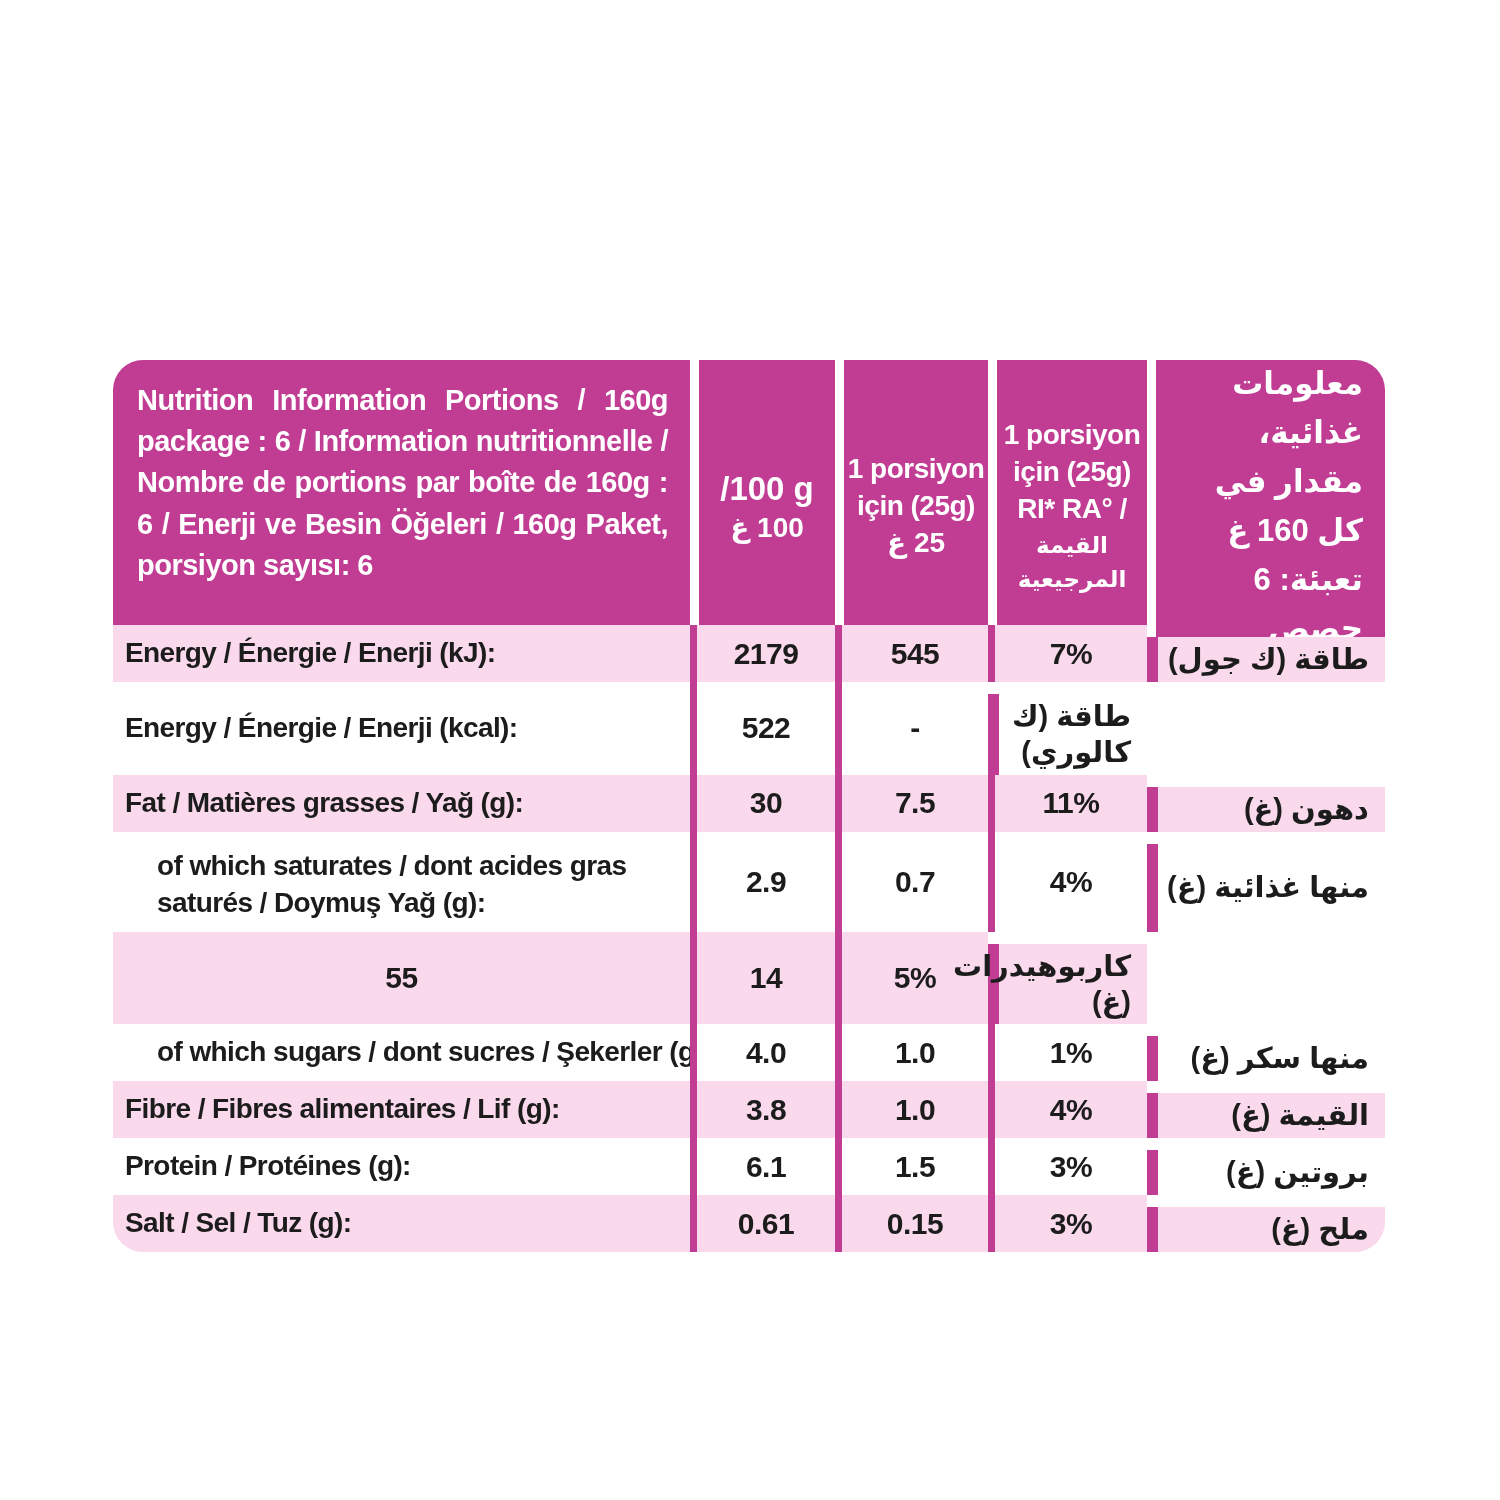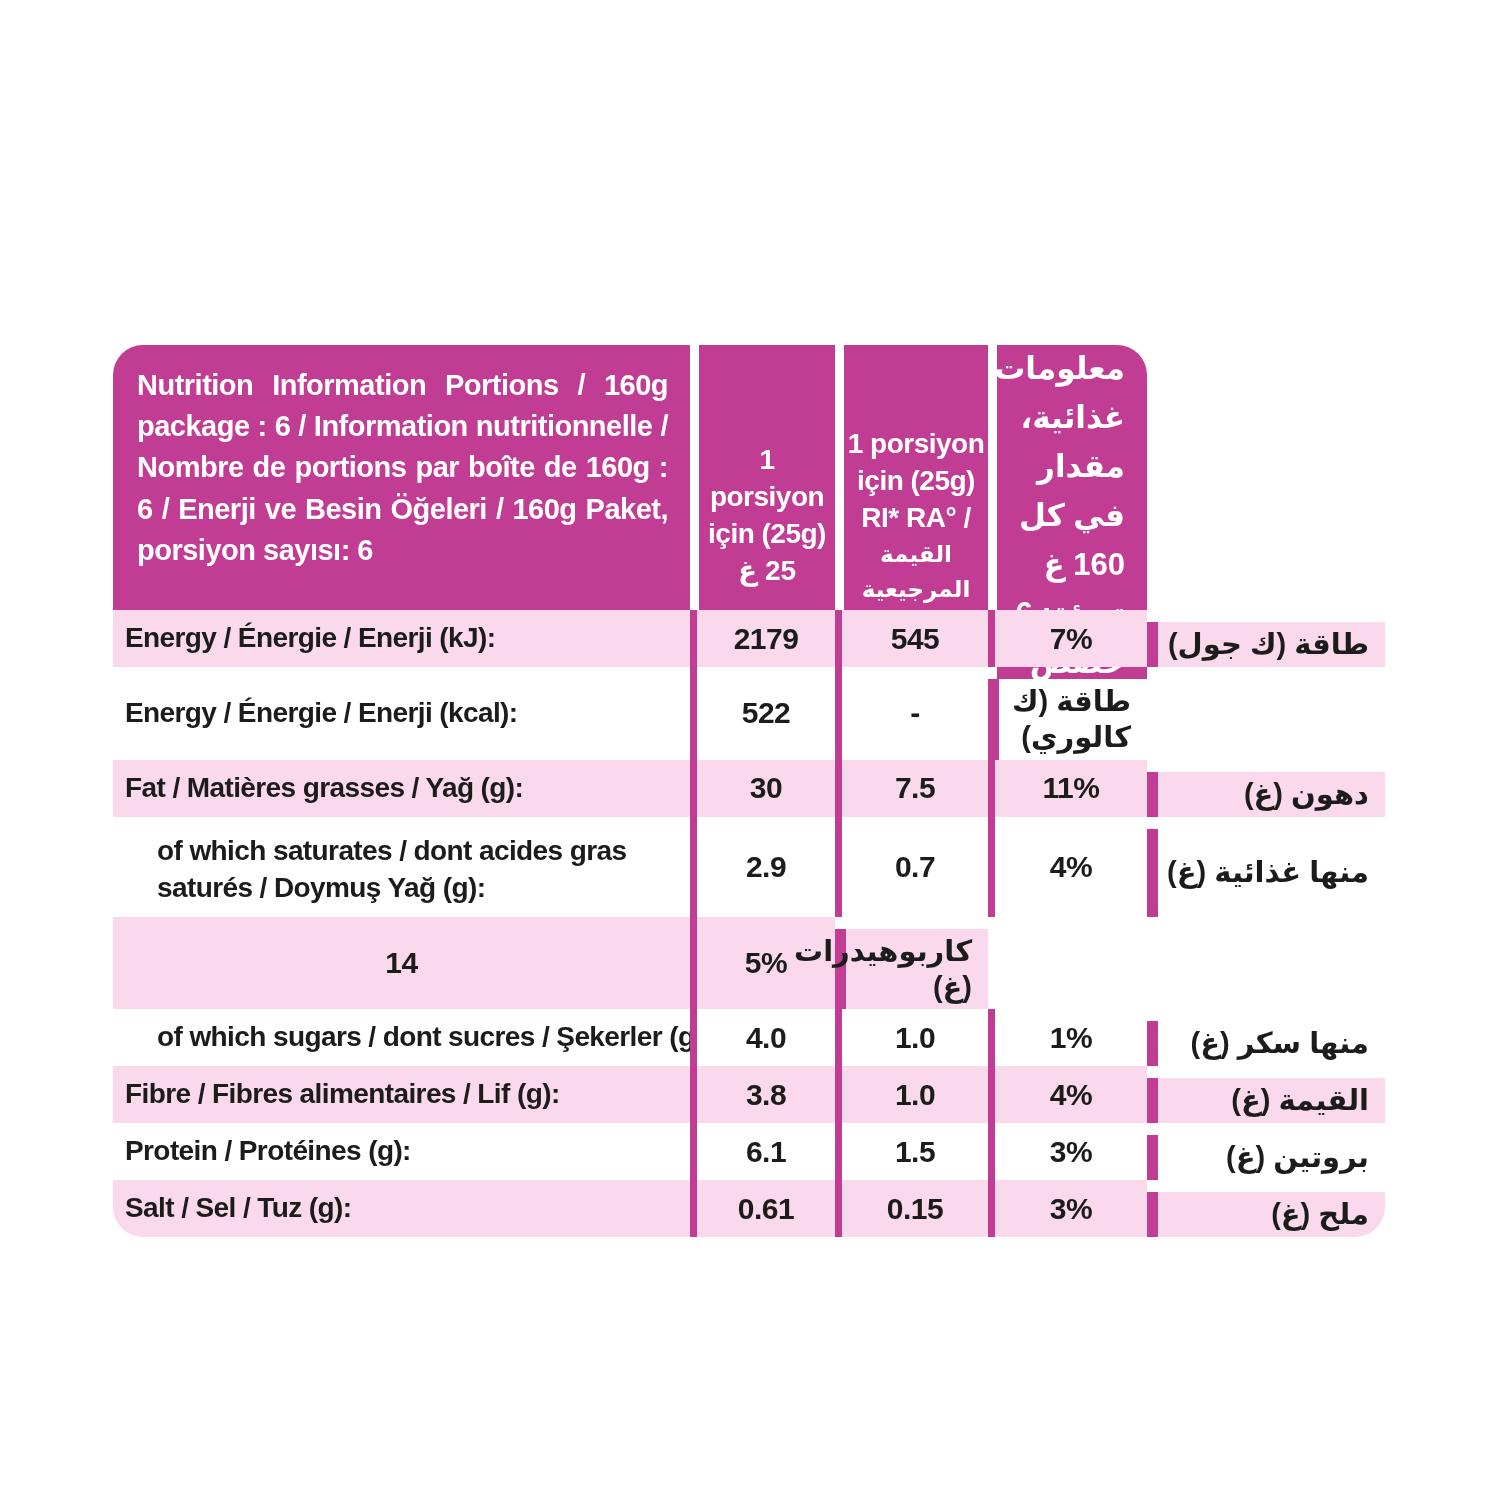--- a/index.html
+++ b/index.html
@@ -2,21 +2,21 @@
 <html><head>
 <meta charset="utf-8">
 <style>
   html,body{margin:0;padding:0;}
   body{
     width:1500px;height:1500px;background:#ffffff;position:relative;
     font-family:"Liberation Sans","DejaVu Sans",sans-serif;
     -webkit-font-smoothing:antialiased;
   }
   .nutri-table{
-    position:absolute;left:113px;top:345px;width:1272px;
+    position:absolute;left:113px;top:360px;width:1272px;
   }
   .grid-row{
     display:grid;
     grid-template-columns:577px 145px 153px 159px 238px;
   }
   
   .header-cell{
     background:var(--magenta);color:#ffffff;font-weight:bold;
     box-sizing:border-box;
   }
@@ -70,20 +70,24 @@
   .body-row.last .cell:last-child{border-bottom-right-radius:30px;}
 </style>
 </head>
 <body style="--magenta: #c13c93; --pink: #f9d9eb; --ink: #1c1c1c;">
 
 <div class="nutri-table">
 
   <div class="grid-row header-row">
     <div class="header-cell first h-title">Nutrition Information Portions / 160g package : 6 / Information nutritionnelle / Nombre de portions par boîte de 160g : 6 / Enerji ve Besin Öğeleri / 160g Paket, porsiyon sayısı:  6</div>
 
+    <div class="header-cell h-col">
+      <span class="big">/100 g</span>
+      <span class="big ar" dir="rtl">100 غ</span>
+    </div>
 
     <div class="header-cell h-col">
       <span class="lat">1 porsiyon</span>
       <span class="lat">için (25g)</span>
       <span class="big ar" dir="rtl">25 غ</span>
     </div>
 
     <div class="header-cell h-col">
       <span class="lat">1 porsiyon</span>
       <span class="lat">için (25g)</span>
@@ -116,20 +120,21 @@
         <div class="cell arabic" dir="rtl">دهون (غ)</div>
       </div>
       <div class="grid-row body-row row-white">
         <div class="cell label indent wrap">of which saturates / dont acides gras saturés / Doymuş Yağ (g):</div>
         <div class="cell val">2.9</div>
         <div class="cell val">0.7</div>
         <div class="cell val">4%</div>
         <div class="cell arabic" dir="rtl">منها غذائية (غ)</div>
       </div>
       <div class="grid-row body-row row-pink">
+        <div class="cell val">55</div>
         <div class="cell val">14</div>
         <div class="cell val">5%</div>
         <div class="cell arabic" dir="rtl">كاربوهيدرات (غ)</div>
       </div>
       <div class="grid-row body-row row-white">
         <div class="cell label indent">of which sugars / dont sucres / Şekerler (g):</div>
         <div class="cell val">4.0</div>
         <div class="cell val">1.0</div>
         <div class="cell val">1%</div>
         <div class="cell arabic" dir="rtl">منها سكر (غ)</div>

